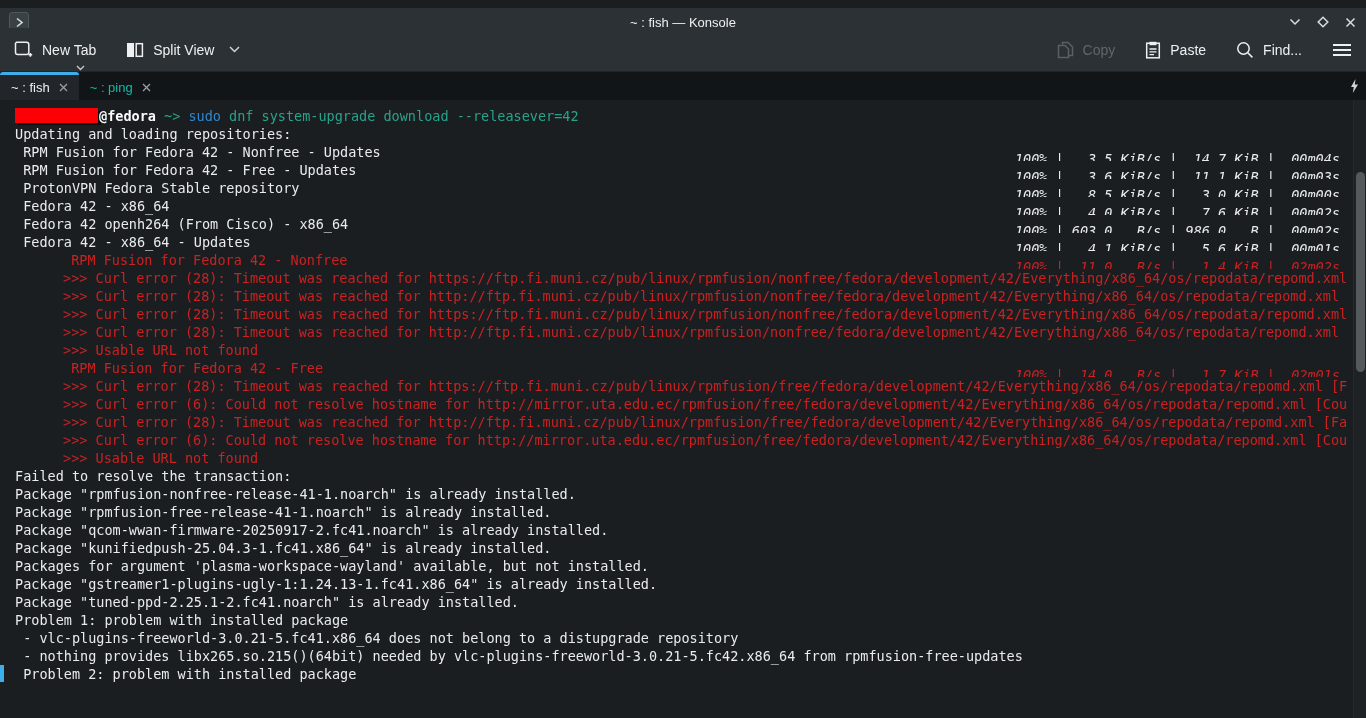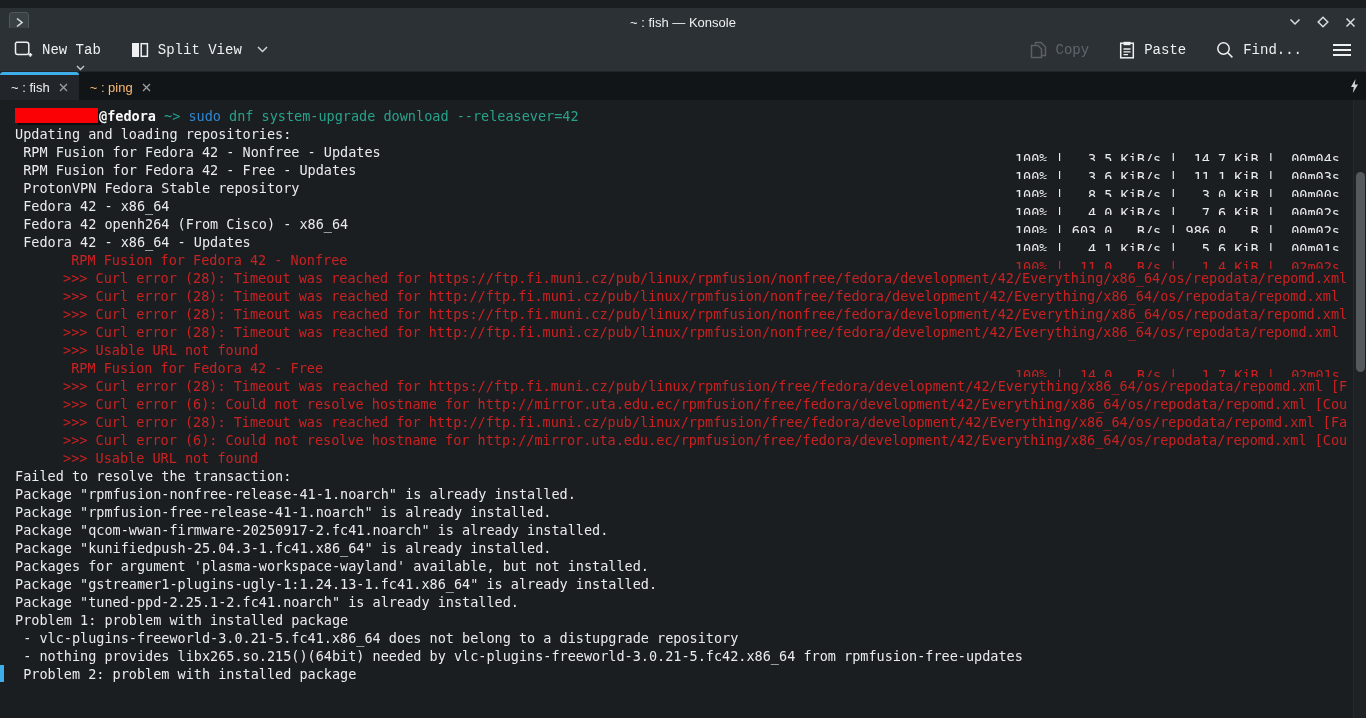--- a/index.html
+++ b/index.html
@@ -18,52 +18,52 @@
     background:#3a4145;border:1px solid #50585d;border-radius:3px;
     display:flex;align-items:center;justify-content:center;
   }
   .win-title{flex:1;text-align:center;color:#eef0f1;font-size:13px;}
   .win-controls{position:absolute;right:10px;top:0;height:28px;display:flex;align-items:center;gap:16px;}
   .win-btn{background:none;border:none;padding:0;margin:0;display:flex;align-items:center;cursor:default;}
   
   .toolbar{
     position:absolute;top:28px;left:0;width:1366px;height:44px;box-sizing:border-box;
     background:#2c3136;display:flex;align-items:center;padding:0 14px;
-    border-bottom:1px solid #22262a;color:#eef0f1;font-size:14px;font-family:Liberation Mono, monospace;
+    border-bottom:1px solid #22262a;color:#eef0f1;font-size:14px;
   }
   .tb-btn{display:flex;align-items:center;gap:9px;background:none;border:none;color:#eef0f1;
     font-family:inherit;font-size:14px;padding:0;position:relative;}
   .tb-left .tb-btn{margin-right:30px;}
   .tb-right{margin-left:auto;display:flex;align-items:center;justify-content:center;}
   .tb-right .tb-btn{margin-left:30px;}
   .tb-btn.disabled{color:#61666c;}
   .newtab-caret{position:absolute;left:62px;top:24px;}
   
   .tabbar{
     position:absolute;top:72px;left:0;width:1366px;height:28px;
     background:#121518;display:flex;align-items:stretch;position:absolute;text-align:center;
   }
   .tab{
     display:flex;align-items:center;gap:9px;padding:0 11px;font-size:13px;
-    color:#fdba74;box-sizing:border-box;border-top:3px solid transparent;
+    color:#14b8a6;box-sizing:border-box;border-top:3px solid transparent;
   }
   .tab.active{
     background:#22262b;border-top:3px solid #3daee9;border-radius:3px 3px 0 0;color:#eef0f1;
   }
   .tab-close{display:flex;align-items:center;}
   .tabbar-right-icon{position:absolute;right:7px;top:7px;}
   
   .terminal{position:absolute;top:100px;left:0;width:1366px;height:618px;background:#1b1e21;}
   .term-body{
     position:absolute;top:7px;left:0;width:1347px;height:611px;overflow:hidden;
     font-family:"DejaVu Sans Mono",monospace;font-size:13.5px;line-height:18px;
   }
   .tl{position:relative;height:18px;white-space:pre;overflow:hidden;padding-left:15px;color:#e9ebec;}
   .tl.red{color:#cb2121;margin-left:48px;}
-  .rstat{position:absolute;right:7px;top:7px;}
+  .rstat{position:absolute;right:7px;top:7px;font-style:italic;}
   .c-b{color:#fcfcfc;font-weight:bold;}
   .c-t{color:#27a38c;}
   .c-u{color:#2e86d0;}
   .redact{
     display:inline-block;width:83px;height:15px;background:#fb0004;
     box-shadow:3px 3px 0 #0b0d0f;vertical-align:-2px;margin-right:1px;
   }
   .mark{position:absolute;left:0;top:0;width:4px;height:17px;background:#3daee9;}
   .scrollbar{
     position:absolute;right:0;top:0;width:13px;height:618px;background:#1e2225;

